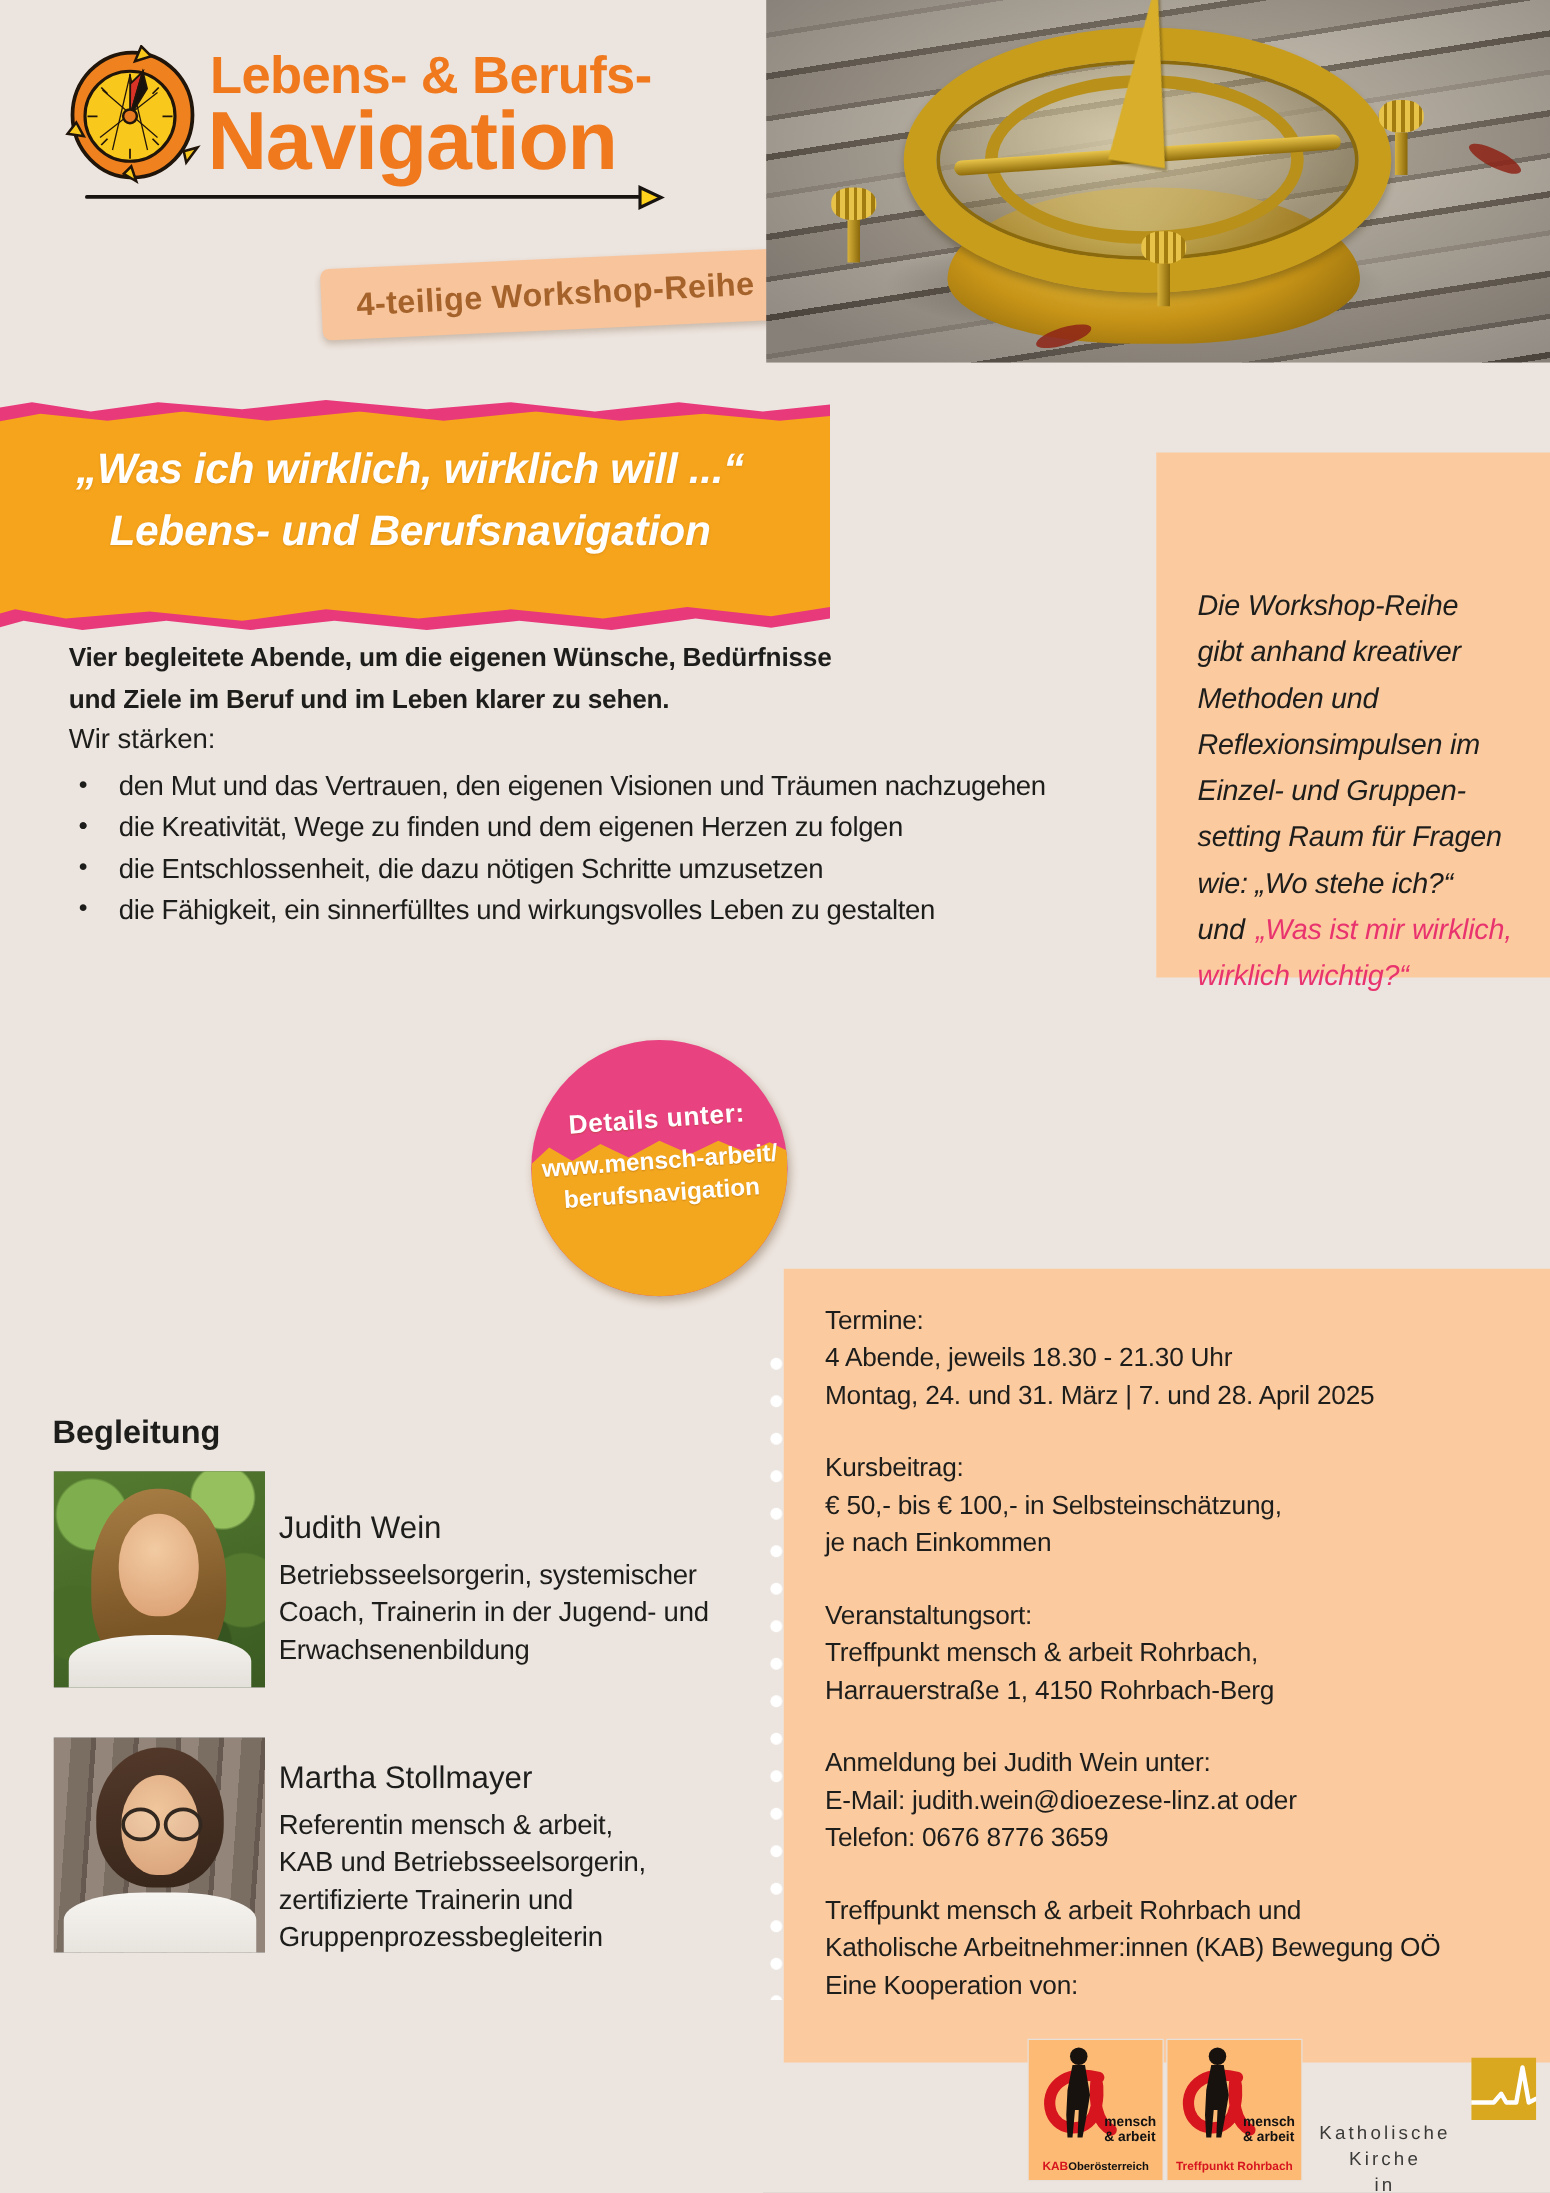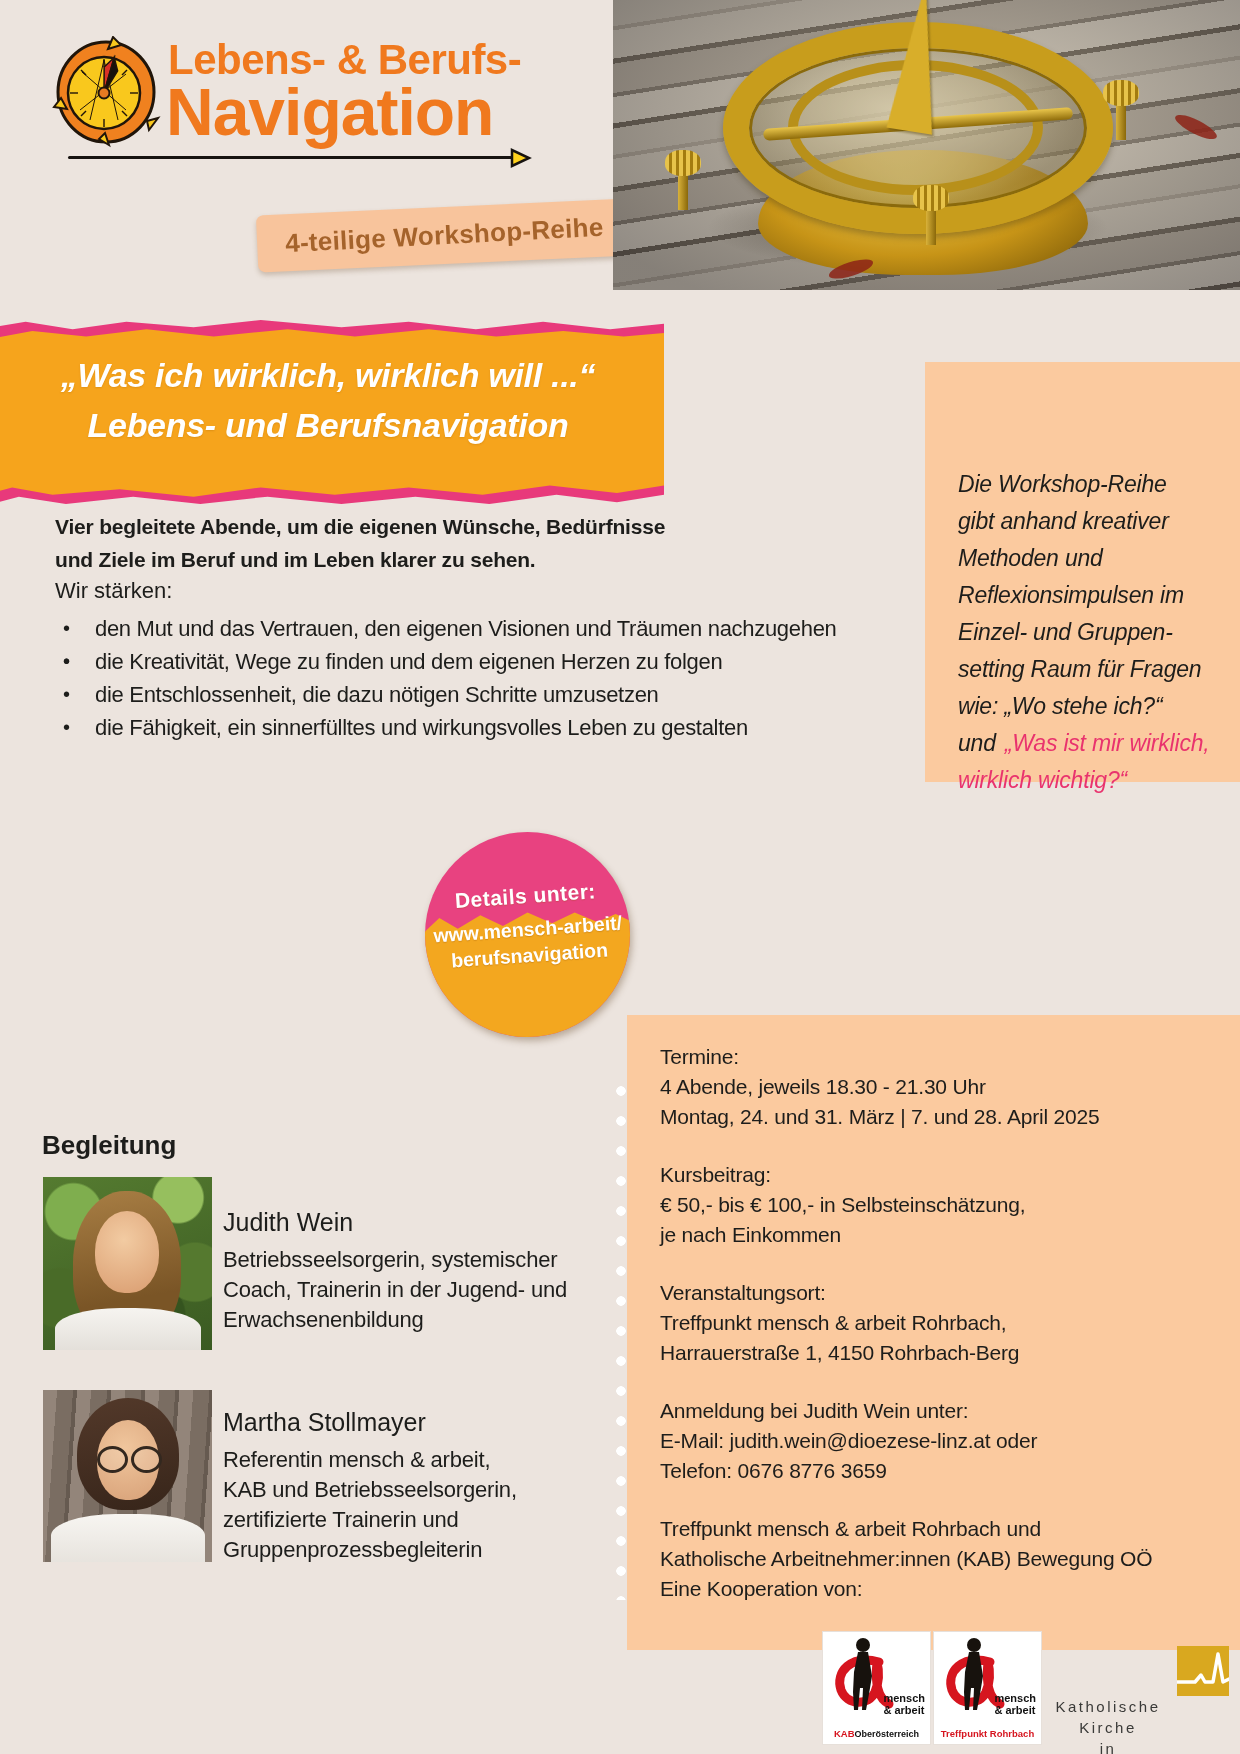--- a/index.html
+++ b/index.html
@@ -107,21 +107,21 @@
      background:radial-gradient(circle at 45% 35%, #f0c69d, #dba67d 85%);}
   .glass{position:absolute;width:25px;height:21px;border:3px solid #33281f;border-radius:50%;background:rgba(255,255,255,.12);}
   .martha-top{position:absolute;left:8px;bottom:-4px;width:154px;height:52px;border-radius:42% 42% 0 0;
      background:linear-gradient(#f7f5f1,#e6e2dc);}
   .person-name{font-weight:normal;font-size:25px;color:#1D1D1B;}
   .person-desc{font-size:22px;line-height:30px;color:#1D1D1B;margin-top:8px;letter-spacing:-0.2px;}
   .judith-text{left:223px;top:1208px;}
   .martha-text{left:223px;top:1408px;}
 
   
-  .ma-logo{width:107px;height:112px;background:#ffffff;box-shadow:0 0 0 1px #e7e0da;}
+  .ma-logo{width:107px;height:112px;background:#fdba74;box-shadow:0 0 0 1px #e7e0da;}
   .ma-1{left:823px;top:1632px;}
   .ma-2{left:934px;top:1632px;}
   .ma-text{position:absolute;right:5px;top:60px;font-size:11px;font-weight:bold;color:#111;line-height:12px;text-align:left;}
   .ma-cap{position:absolute;left:2px;right:2px;bottom:5px;text-align:center;font-size:9.5px;font-weight:bold;}
   .cap-red{color:#D6151F;}
   .cap-black{color:#111;font-weight:bold;font-size:9px;}
   .kk-text{left:1033px;top:1696px;width:150px;text-align:center;font-size:15px;line-height:21px;
      letter-spacing:2.5px;color:#3a3a38;}
   .kk-square{left:1177px;top:1646px;}
 </style>

